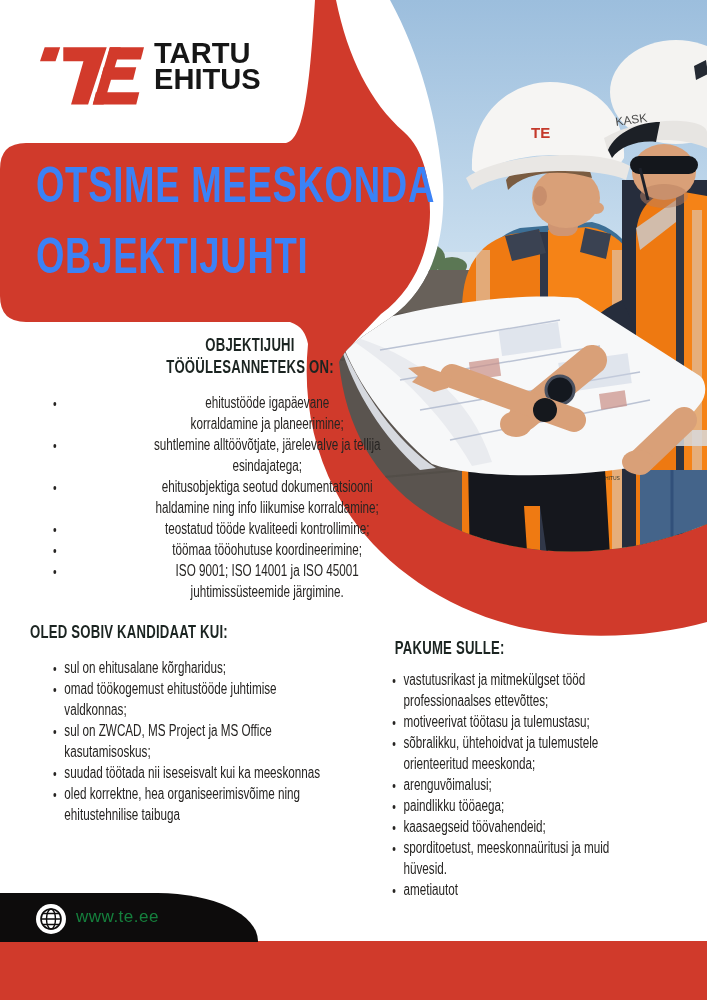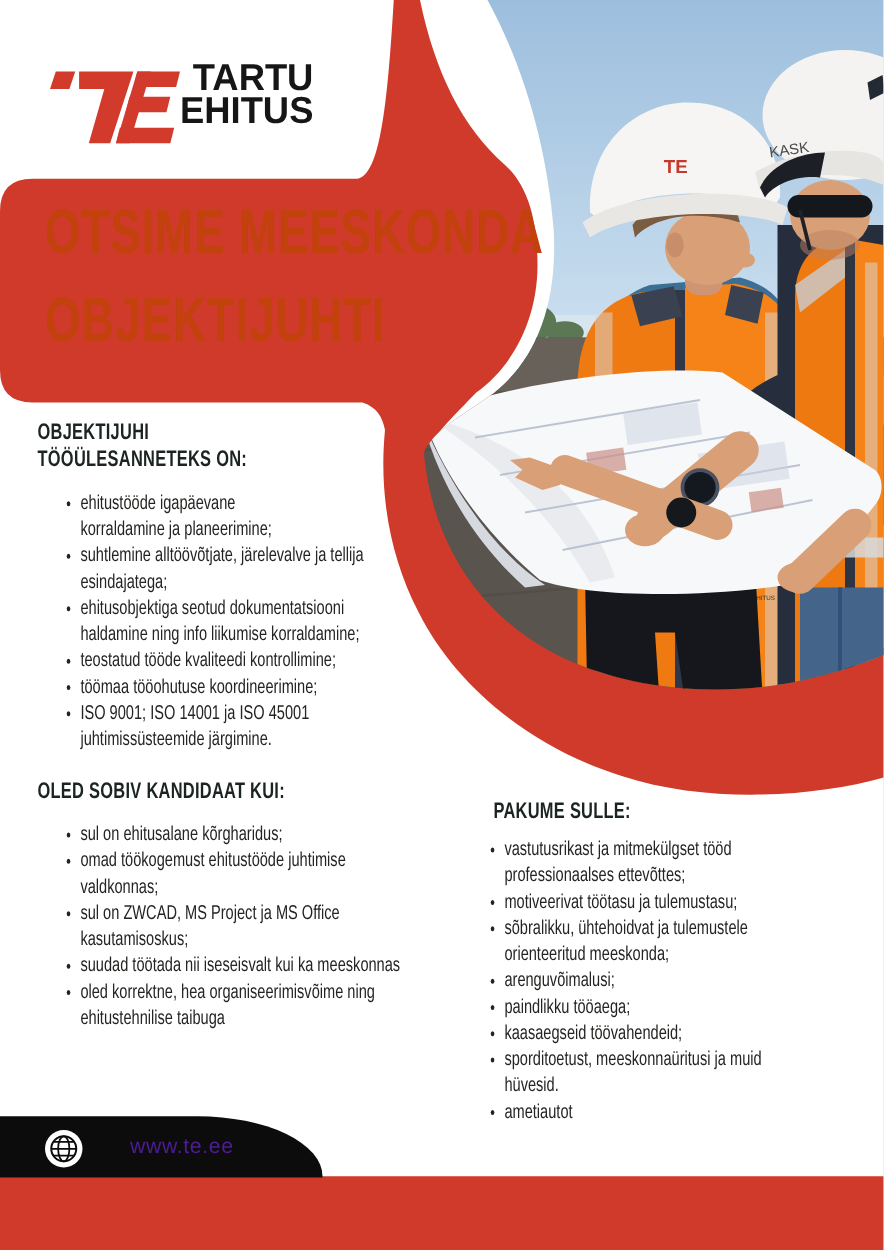--- a/index.html
+++ b/index.html
@@ -4,48 +4,48 @@
 <style>
   html,body{margin:0;padding:0;background:#ddd;}
   .poster{position:relative;width:707px;height:1000px;margin:0 auto;background:#ffffff;
           overflow:hidden;font-family:"Liberation Sans","DejaVu Sans",sans-serif;}
   .hero-svg{position:absolute;left:0;top:0;z-index:0;pointer-events:none;}
 
   
   .cond{transform:scaleX(.73);transform-origin:0 0;width:137%;}
 
   
-  .logo{position:absolute;left:40px;top:44px;z-index:3;display:flex;align-items:flex-start;text-align:right;}
+  .logo{position:absolute;left:40px;top:34px;z-index:3;display:flex;align-items:flex-start;gap:10px;}
   .logo-text{font-weight:bold;font-size:30px;line-height:26px;letter-spacing:0px;color:#161616;
              margin-top:6px;transform:scaleX(.97);transform-origin:0 0;}
   .sr{position:absolute;width:1px;height:1px;overflow:hidden;clip:rect(0 0 0 0);}
 
   
-  .banner{position:absolute;left:36px;top:150px;width:420px;z-index:3;color:#c2410c;}
+  .banner{position:absolute;left:36px;top:150px;width:420px;z-index:3;color:#3b82f6;}
   .banner .cond{font-weight:bold;font-size:50px;line-height:71px;letter-spacing:1px;white-space:nowrap;}
 
   
   .section{position:absolute;z-index:3;color:#262422;}
   .section h2{margin:0;font-size:18px;line-height:22px;font-weight:bold;color:#1b2421;
               white-space:pre-line;letter-spacing:.3px;}
   .section ul{margin:14px 0 0 0;padding-left:47px;font-size:16px;line-height:21px;}
   .section li{white-space:pre-line;}
   .section li::marker{color:#262422;font-size:14px;}
-  .sec-tasks{left:30px;top:334px;width:440px;}
+  .sec-tasks{left:30px;top:334px;width:440px;text-align:center;}
   .sec-candidate{left:30px;top:621px;width:460px;}
   .sec-offer{left:386px;top:637px;width:430px;}
   .sec-offer h2{margin-left:12px;}
   .sec-offer ul{margin-top:10px;padding-left:24px;}
 
   
   .footer-black{position:absolute;left:0;top:893px;width:258px;height:49px;background:#0d0c0c;
                 border-top-right-radius:100px 48px;z-index:2;}
   .footer-red{position:absolute;left:0;top:941px;width:707px;height:59px;background:#d03a2b;z-index:1;}
   .globe{position:absolute;left:34px;top:902px;z-index:3;}
-  .site{position:absolute;left:76px;top:907px;z-index:3;color:#4c1d95;font-size:17px;letter-spacing:.5px;margin-left:28px;}
+  .site{position:absolute;left:76px;top:907px;z-index:3;color:#15803d;font-size:17px;letter-spacing:.5px;}
 </style>
 </head>
 <body>
 
 <div class="poster">
 
   <svg class="hero-svg" width="707" height="650" viewBox="0 0 707 650">
     <defs>
       <linearGradient id="skyGrad" x1="0" y1="0" x2="0" y2="1">
         <stop offset="0" stop-color="#9cbedd"></stop>

